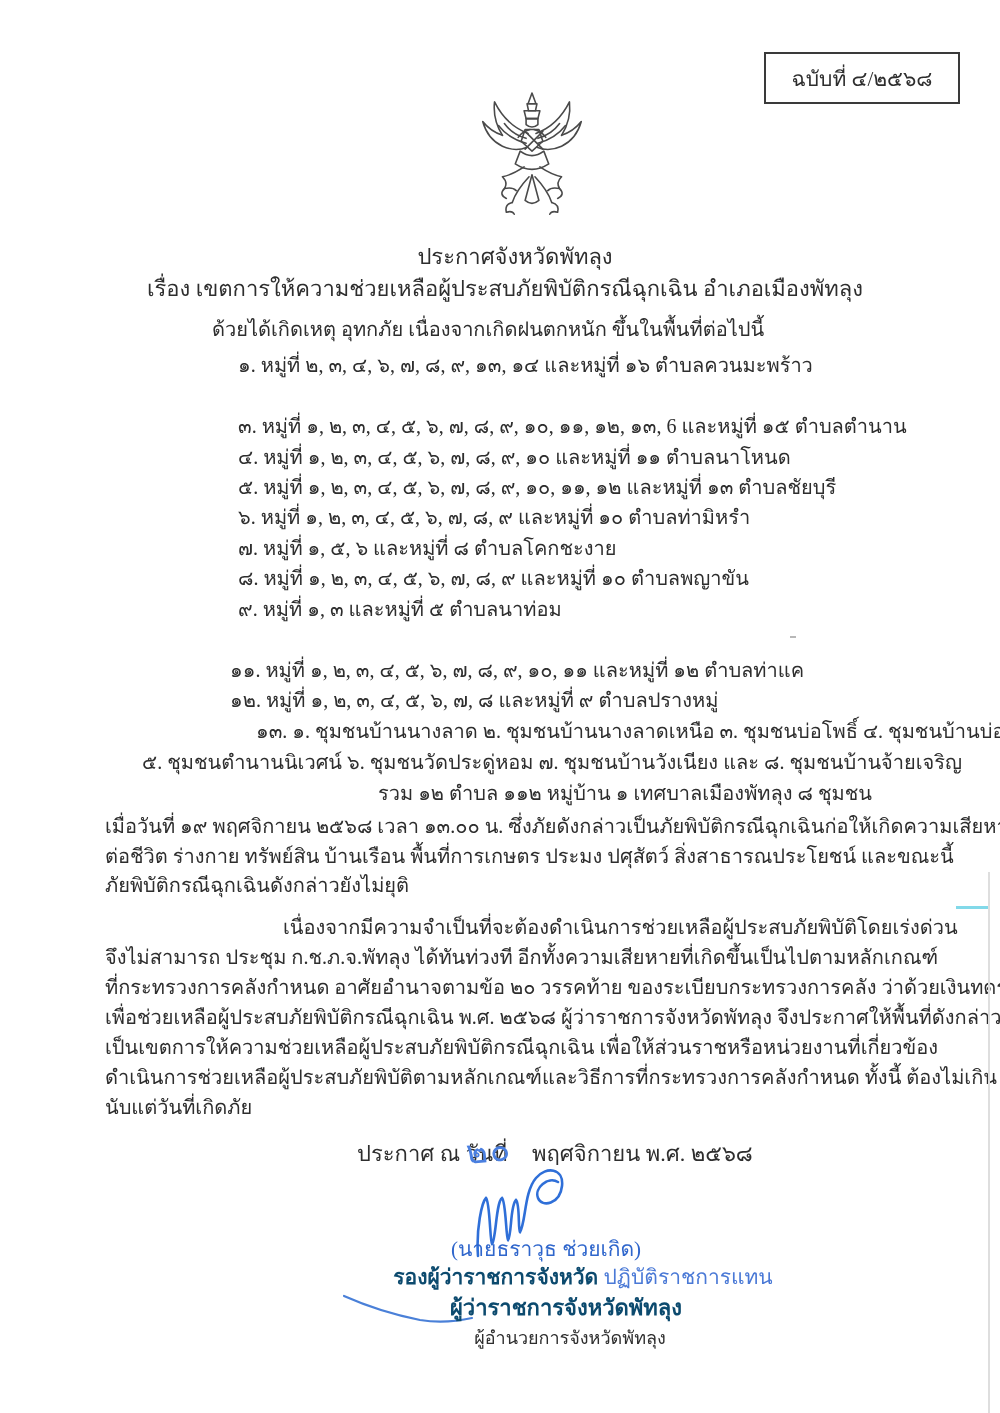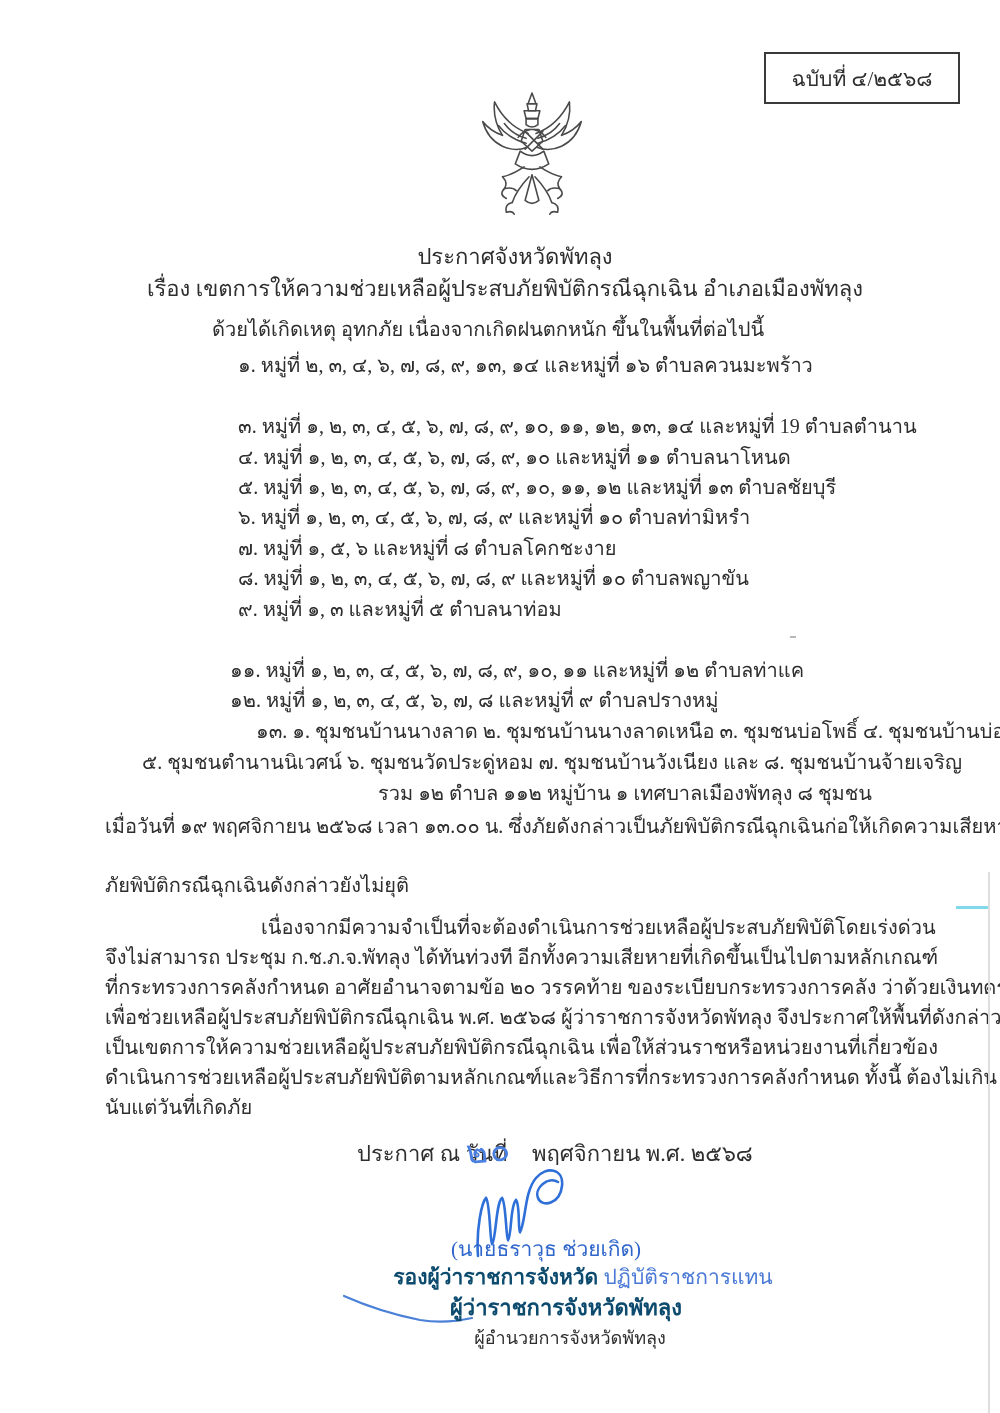--- a/index.html
+++ b/index.html
@@ -96,38 +96,39 @@
       </g>
     </svg>
   </div>
 
   <div class="doc-line title-line centered" style="top:243px;left:0;width:1030px;">ประกาศจังหวัดพัทลุง</div>
   <div class="doc-line title-line centered" style="top:275px;left:0;width:1010px;">เรื่อง  เขตการให้ความช่วยเหลือผู้ประสบภัยพิบัติกรณีฉุกเฉิน อำเภอเมืองพัทลุง</div>
 
   <div class="doc-line" style="top:316px;left:212px;">ด้วยได้เกิดเหตุ อุทกภัย เนื่องจากเกิดฝนตกหนัก ขึ้นในพื้นที่ต่อไปนี้</div>
 
   <div class="doc-line" style="top:352px;left:238px;">๑. หมู่ที่ ๒, ๓, ๔, ๖, ๗, ๘, ๙, ๑๓, ๑๔ และหมู่ที่ ๑๖ ตำบลควนมะพร้าว</div>
-  <div class="doc-line" style="top:413px;left:238px;">๓. หมู่ที่ ๑, ๒, ๓, ๔, ๕, ๖, ๗, ๘, ๙, ๑๐, ๑๑, ๑๒, ๑๓, ๑๔ และหมู่ที่ 19 ตำบลตำนาน</div>
+  <div class="doc-line" style="top:413px;left:238px;">๓. หมู่ที่ ๑, ๒, ๓, ๔, ๕, ๖, ๗, ๘, ๙, ๑๐, ๑๑, ๑๒, ๑๓, 6 และหมู่ที่ ๑๕ ตำบลตำนาน</div>
   <div class="doc-line" style="top:444px;left:238px;">๔. หมู่ที่ ๑, ๒, ๓, ๔, ๕, ๖, ๗, ๘, ๙, ๑๐ และหมู่ที่ ๑๑ ตำบลนาโหนด</div>
   <div class="doc-line" style="top:474px;left:238px;">๕. หมู่ที่ ๑, ๒, ๓, ๔, ๕, ๖, ๗, ๘, ๙, ๑๐, ๑๑, ๑๒ และหมู่ที่ ๑๓ ตำบลชัยบุรี</div>
   <div class="doc-line" style="top:504px;left:238px;">๖. หมู่ที่ ๑, ๒, ๓, ๔, ๕, ๖, ๗, ๘, ๙ และหมู่ที่ ๑๐ ตำบลท่ามิหรำ</div>
   <div class="doc-line" style="top:535px;left:238px;">๗. หมู่ที่ ๑, ๕, ๖ และหมู่ที่ ๘ ตำบลโคกชะงาย</div>
   <div class="doc-line" style="top:565px;left:238px;">๘. หมู่ที่ ๑, ๒, ๓, ๔, ๕, ๖, ๗, ๘, ๙ และหมู่ที่ ๑๐ ตำบลพญาขัน</div>
   <div class="doc-line" style="top:596px;left:238px;">๙. หมู่ที่ ๑, ๓ และหมู่ที่ ๕ ตำบลนาท่อม</div>
   <div class="doc-line" style="top:657px;left:230px;">๑๑. หมู่ที่ ๑, ๒, ๓, ๔, ๕, ๖, ๗, ๘, ๙, ๑๐, ๑๑ และหมู่ที่ ๑๒ ตำบลท่าแค</div>
   <div class="doc-line" style="top:687px;left:230px;">๑๒. หมู่ที่ ๑, ๒, ๓, ๔, ๕, ๖, ๗, ๘ และหมู่ที่ ๙ ตำบลปรางหมู่</div>
   <div class="doc-line" style="top:718px;left:256px;">๑๓. ๑. ชุมชนบ้านนางลาด ๒. ชุมชนบ้านนางลาดเหนือ ๓. ชุมชนบ่อโพธิ์ ๔. ชุมชนบ้านบ่อนเมา</div>
   <div class="doc-line" style="top:749px;left:142px;">๕. ชุมชนตำนานนิเวศน์ ๖. ชุมชนวัดประดู่หอม ๗. ชุมชนบ้านวังเนียง และ ๘. ชุมชนบ้านจ้ายเจริญ</div>
 
   <div class="doc-line" style="top:780px;left:378px;">รวม ๑๒ ตำบล ๑๑๒ หมู่บ้าน ๑ เทศบาลเมืองพัทลุง ๘ ชุมชน</div>
 
   <div class="doc-line" style="top:813px;left:105px;">เมื่อวันที่ ๑๙ พฤศจิกายน ๒๕๖๘ เวลา ๑๓.๐๐ น. ซึ่งภัยดังกล่าวเป็นภัยพิบัติกรณีฉุกเฉินก่อให้เกิดความเสียหาย</div>
+  <div class="doc-line" style="top:843px;left:105px;">ต่อชีวิต ร่างกาย ทรัพย์สิน บ้านเรือน พื้นที่การเกษตร ประมง ปศุสัตว์ สิ่งสาธารณประโยชน์ และขณะนี้</div>
   <div class="doc-line" style="top:872px;left:105px;">ภัยพิบัติกรณีฉุกเฉินดังกล่าวยังไม่ยุติ</div>
 
-  <div class="doc-line" style="top:914px;left:261px;text-align:right;">เนื่องจากมีความจำเป็นที่จะต้องดำเนินการช่วยเหลือผู้ประสบภัยพิบัติโดยเร่งด่วน</div>
+  <div class="doc-line" style="top:914px;left:283px;text-align:right;">เนื่องจากมีความจำเป็นที่จะต้องดำเนินการช่วยเหลือผู้ประสบภัยพิบัติโดยเร่งด่วน</div>
   <div class="doc-line" style="top:944px;left:105px;">จึงไม่สามารถ ประชุม ก.ช.ภ.จ.พัทลุง ได้ทันท่วงที อีกทั้งความเสียหายที่เกิดขึ้นเป็นไปตามหลักเกณฑ์</div>
   <div class="doc-line" style="top:974px;left:105px;">ที่กระทรวงการคลังกำหนด อาศัยอำนาจตามข้อ ๒๐ วรรคท้าย ของระเบียบกระทรวงการคลัง ว่าด้วยเงินทดรองราชการ</div>
   <div class="doc-line" style="top:1004px;left:105px;">เพื่อช่วยเหลือผู้ประสบภัยพิบัติกรณีฉุกเฉิน พ.ศ. ๒๕๖๘ ผู้ว่าราชการจังหวัดพัทลุง จึงประกาศให้พื้นที่ดังกล่าวข้างต้น</div>
   <div class="doc-line" style="top:1034px;left:105px;">เป็นเขตการให้ความช่วยเหลือผู้ประสบภัยพิบัติกรณีฉุกเฉิน เพื่อให้ส่วนราชหรือหน่วยงานที่เกี่ยวข้อง</div>
   <div class="doc-line" style="top:1064px;left:105px;">ดำเนินการช่วยเหลือผู้ประสบภัยพิบัติตามหลักเกณฑ์และวิธีการที่กระทรวงการคลังกำหนด ทั้งนี้ ต้องไม่เกิน ๓ เดือน</div>
   <div class="doc-line" style="top:1094px;left:105px;">นับแต่วันที่เกิดภัย</div>
 
   <div class="doc-line" style="top:1140px;left:357px;font-size:22px;">ประกาศ ณ วันที่</div>
   <div class="hand-day">๒๐</div>
   <div class="doc-line" style="top:1140px;left:532px;font-size:22px;">พฤศจิกายน พ.ศ. ๒๕๖๘</div>

